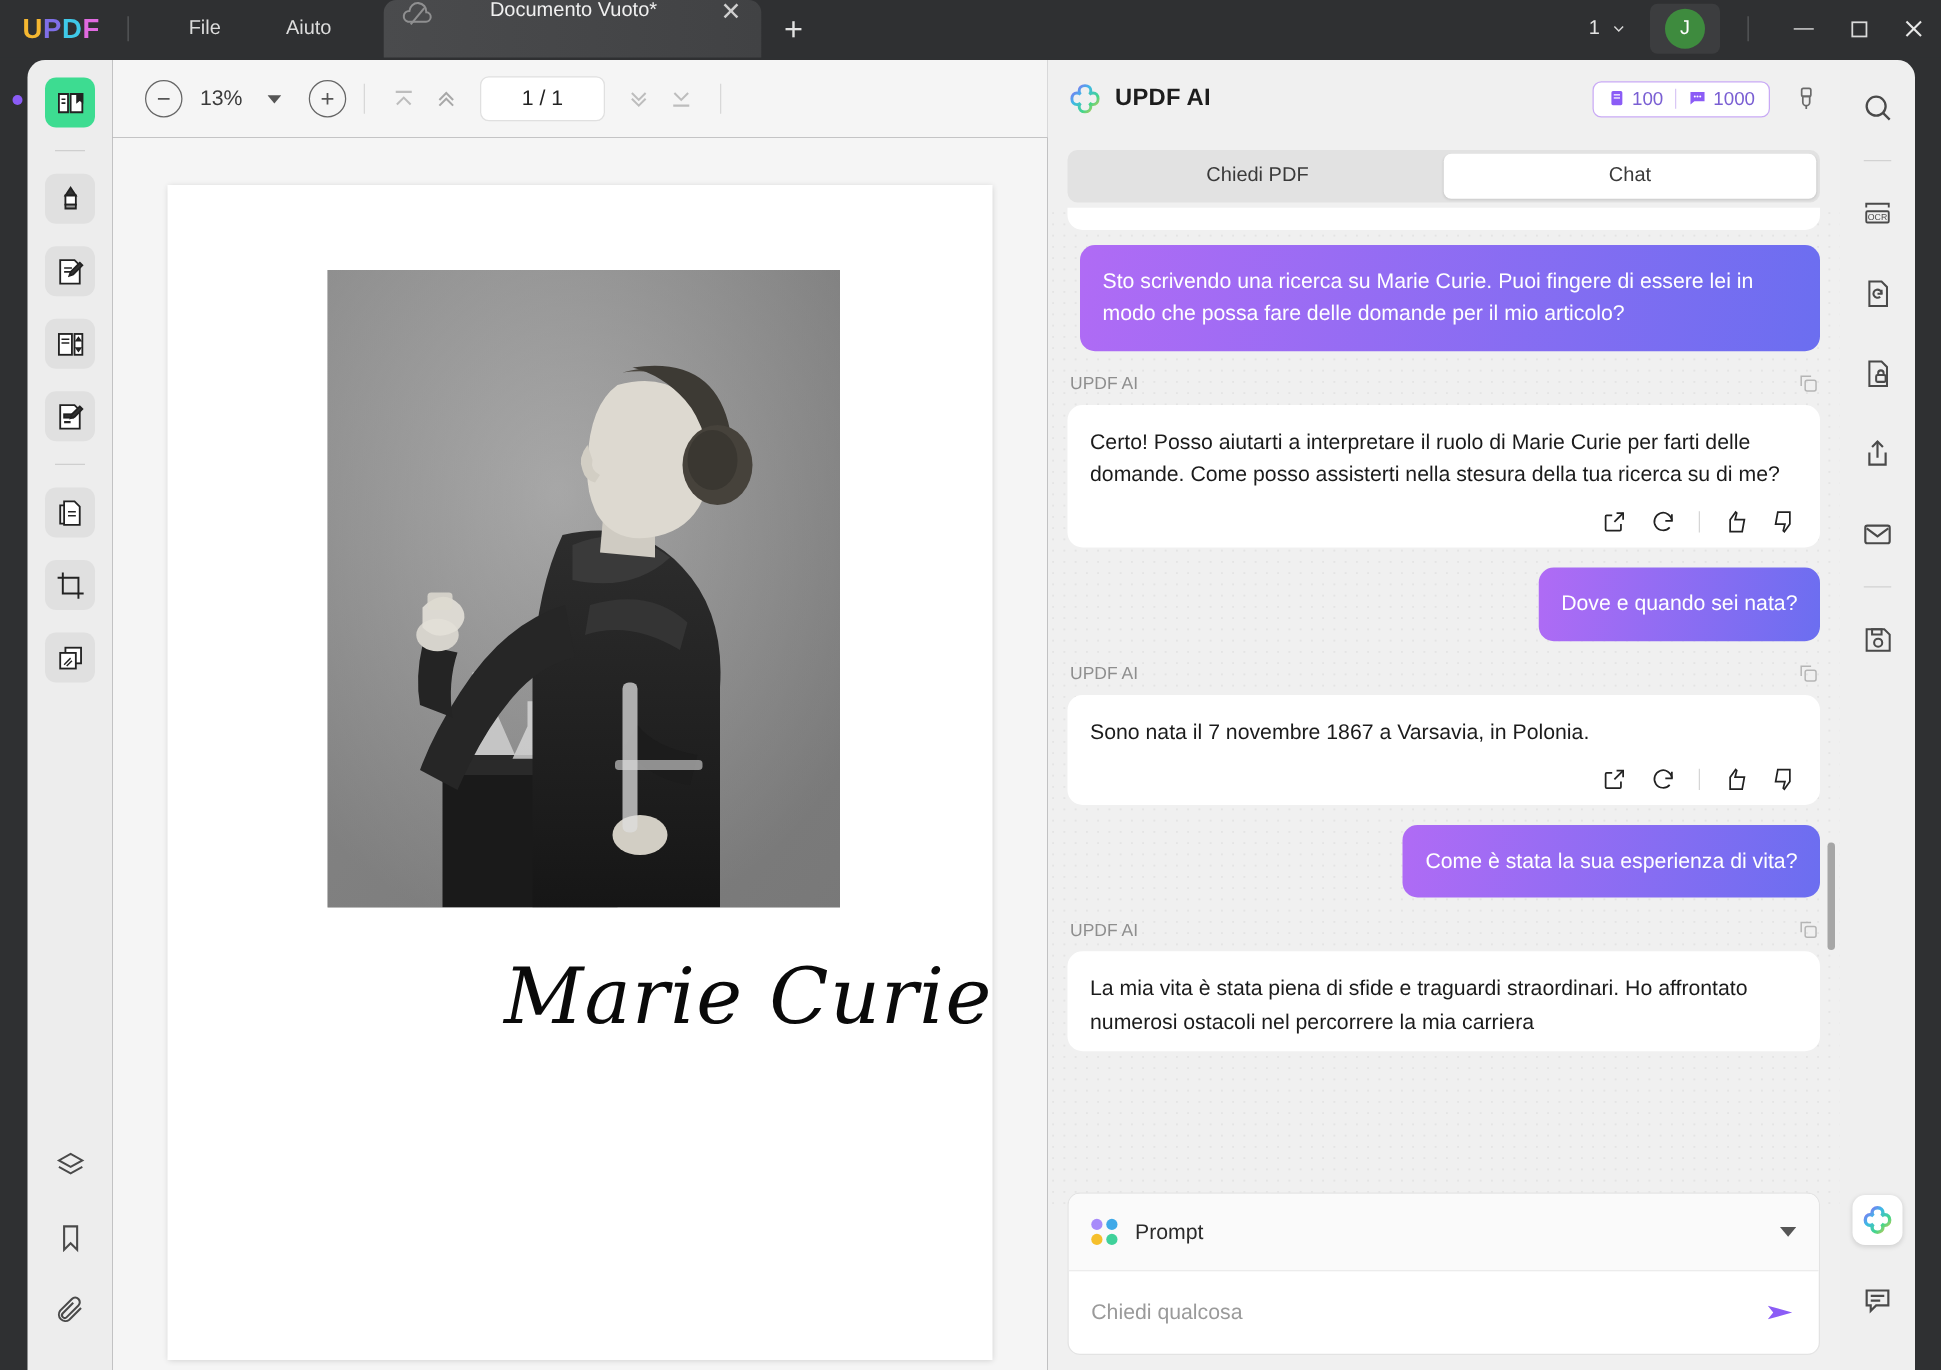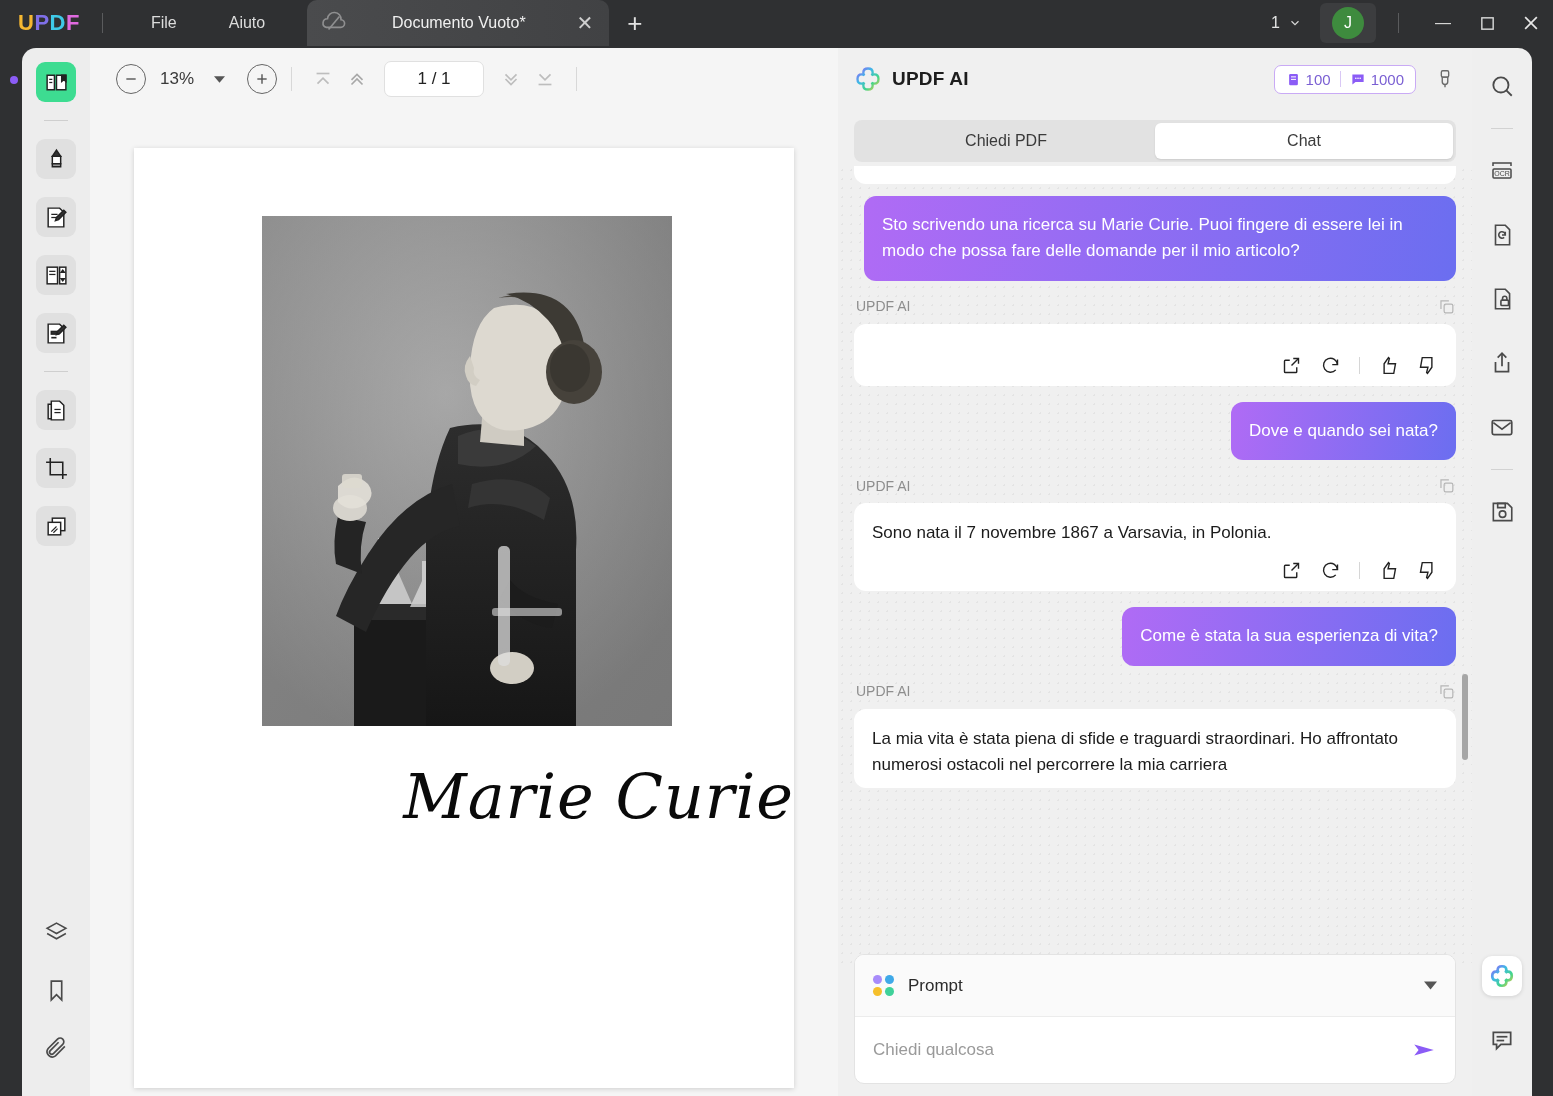--- a/index.html
+++ b/index.html
@@ -21,21 +21,21 @@
   .logo span:nth-child(2){ color:#7f6fe8; }
   .logo span:nth-child(3){ color:#3fc9e8; }
   .logo span:nth-child(4){ color:#e06ae0; }
   .tb-div { width:1px; height:20px; background:#5a5b5d; margin:0 22px; }
   .menu-item { color:#dcdcdc; font-size:16px; padding:0 26px; line-height:46px; cursor:default; }
 
   .tab {
     margin-left: 16px; height: 46px; width: 302px;
     background: linear-gradient(to right,#4a4b4d,#414244);
     border-top-left-radius: 10px; border-top-right-radius: 10px;
-    display:flex; align-items:center; position:relative;
+    display:flex; align-items:flex-start; position:relative;
   }
   .tab-icon { width:26px; height:26px; margin-left:14px; opacity:.55; }
   .tab-title { flex:1; text-align:center; color:#f0f0f0; font-size:16px; margin-left:-6px; }
   .tab-close { color:#cfcfcf; font-size:20px; margin-right:16px; line-height:1; }
   .tab-add { color:#e2e2e2; font-size:26px; margin-left:18px; line-height:1; font-weight:300; }
 
   .tb-right { margin-left:auto; display:flex; align-items:center; height:46px; }
   .pagecount { color:#e3e3e3; font-size:16px; display:flex; align-items:center; gap:8px; margin-right:18px; }
   .avatar-wrap { width:56px; height:40px; background:#3c3d3f; border-radius:6px; display:flex; align-items:center; justify-content:center; }
   .avatar { width:32px; height:32px; border-radius:50%; background:#3e8b3e; color:#fff; font-size:16px; display:flex; align-items:center; justify-content:center; }
@@ -94,21 +94,21 @@
   .aipanel {
     position:absolute; left:838px; top:48px; width:634px; height:1048px;
     background:#f0f0f0; border-top-right-radius:0;
   }
   .ai-head { height:62px; display:flex; align-items:center; padding:0 16px; background:#f0f0f0; }
   .ai-title { font-size:19px; font-weight:bold; color:#1d1d1d; margin-left:10px; letter-spacing:.2px; }
   .credits {
     margin-left:auto; display:flex; align-items:center; gap:9px;
     border:1.4px solid #c9aaf5; border-radius:7px; padding:5px 11px; background:#fff;
   }
-  .credit { display:flex; align-items:center; gap:5px; font-size:15px; color:#7a5fd3; }
+  .credit { display:flex; align-items:flex-start; gap:5px; font-size:15px; color:#7a5fd3; }
   .cdiv { width:1px; height:16px; background:#d9c8f5; }
   .brush { margin-left:18px; color:#6a6a6a; }
 
   .seg {
     margin:10px 16px 0 16px; height:42px; background:#e2e2e2; border-radius:8px;
     display:flex; align-items:center; padding:3px;justify-content:flex-end;
   }
   .seg-btn { flex:1; height:36px; display:flex; align-items:center; justify-content:center; font-size:16px; color:#3a3a3a; border-radius:6px; }
   .seg-btn.active { background:#fff; box-shadow:0 1px 2px rgba(0,0,0,.10); }
 
@@ -486,20 +486,21 @@
       <div class="ai-label">
         <span>UPDF AI</span>
         <span class="copy-ico">
           <svg width="19" height="19" viewBox="0 0 24 24" fill="none" stroke="#b5b5b5" stroke-width="1.5">
               <rect x="9" y="9" width="11" height="11" rx="2"></rect>
               <path d="M5 15V5h10"></path>
             </svg>
         </span>
       </div>
       <div class="msg-ai">
+        <div>Certo! Posso aiutarti a interpretare il ruolo di Marie Curie per farti delle domande. Come posso assisterti nella stesura della tua ricerca su di me?</div>
         <div class="acts">
           <span>
               <svg width="21" height="21" viewBox="0 0 24 24" fill="none" stroke="#222" stroke-width="1.6">
                 <path d="M14 4h6v6"></path>
                 <path d="M20 4l-8 8"></path>
                 <path d="M18 14v5a1 1 0 0 1-1 1H5a1 1 0 0 1-1-1V7a1 1 0 0 1 1-1h5"></path>
               </svg>
             </span>
           <span>
               <svg width="21" height="21" viewBox="0 0 24 24" fill="none" stroke="#222" stroke-width="1.6">

